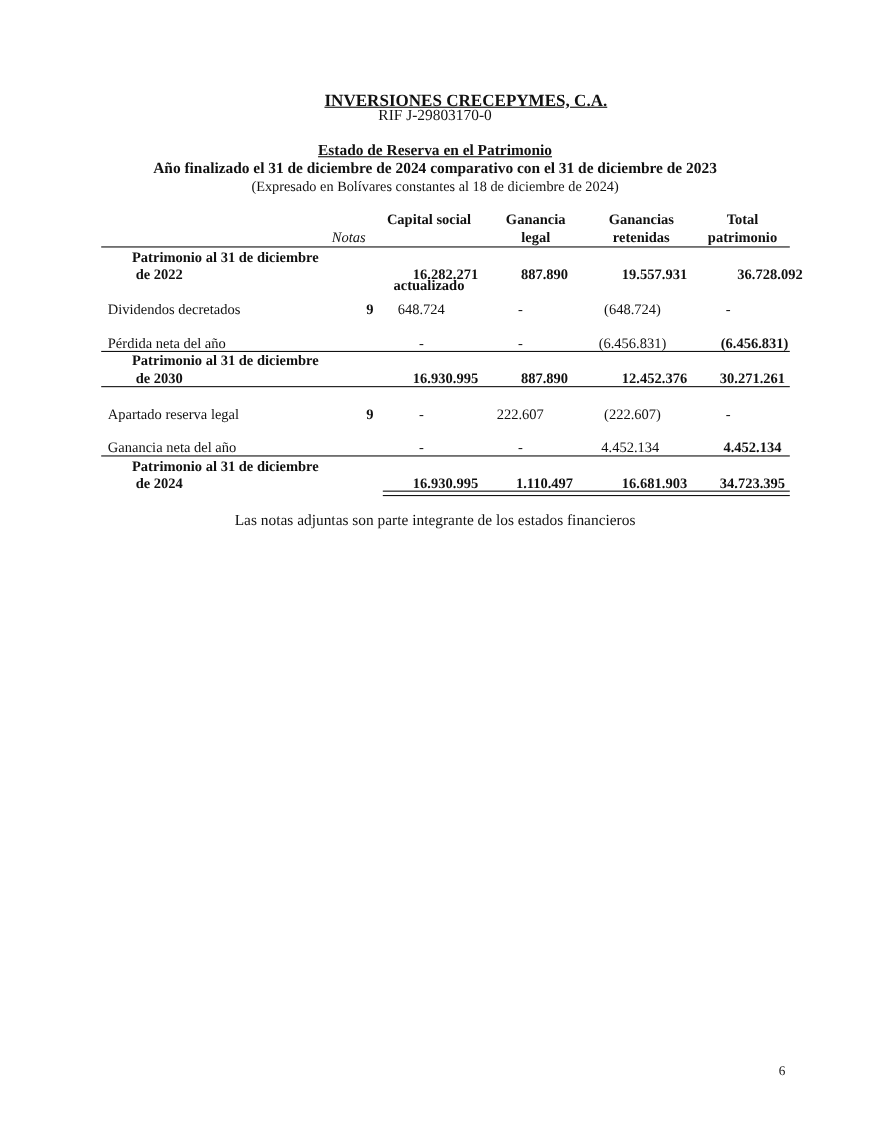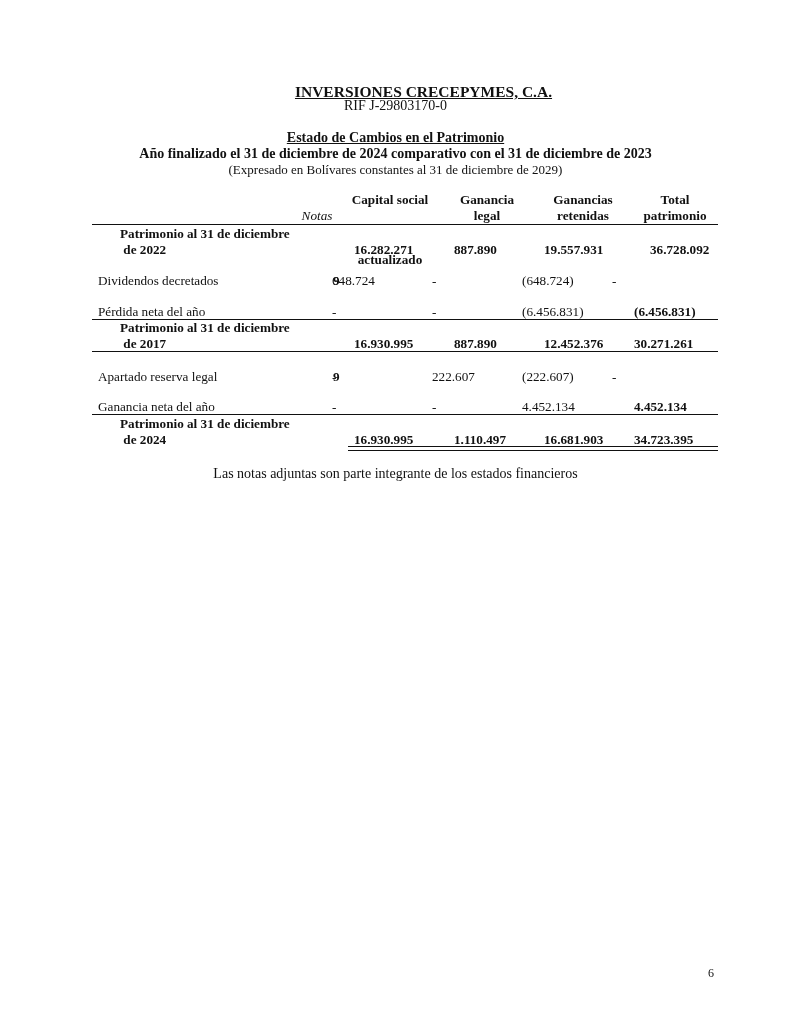--- a/index.html
+++ b/index.html
@@ -11,38 +11,38 @@
     .company { top: 83px; font-size: 15.5px; font-weight: bold; text-decoration: underline; padding-left: 28px; }
     .rif { top: 98px; font-size: 14px; }
     .stmt-title { top: 130px; font-size: 14px; font-weight: bold; text-decoration: underline; }
     .period { top: 146px; font-size: 14px; font-weight: bold; }
     .expressed { top: 162px; font-size: 13px; }
 
     .table { position: absolute; left: 92px; top: 192px; width: 626px; font-size: 13.2px; }
     .row { position: relative; width: 626px; }
     .cell { position: absolute; white-space: nowrap; }
     .hdr .cell { text-align: center; font-weight: bold; line-height: 16px; }
-    .num { text-align: left; }
+    .num { text-align: center; }
     .b { font-weight: bold; margin-left: 22px; }
     .it { font-style: italic; }
 
     .hline { position: absolute; height: 0; border-top: 1.5px solid #111; }
     .dline { position: absolute; height: 3px; border-top: 1.5px solid #111; border-bottom: 1.5px solid #111; }
 
     .footer-note { top: 466px; font-size: 14px; }
     .page-number { position: absolute; left: 708px; top: 966px; font-size: 12px; }
   </style>
 </head>
 <body>
 
 <div class="center company">INVERSIONES CRECEPYMES, C.A.</div>
 <div class="center rif">RIF J-29803170-0</div>
-<div class="center stmt-title">Estado de Cambios en el Patrimonio</div>
+<div class="center stmt-title">Estado de Reserva en el Patrimonio</div>
 <div class="center period">Año finalizado el 31 de diciembre de 2024 comparativo con el 31 de diciembre de 2023</div>
-<div class="center expressed">(Expresado en Bolívares constantes al 31 de diciembre de 2029)</div>
+<div class="center expressed">(Expresado en Bolívares constantes al 18 de diciembre de 2024)</div>
 
 <div class="table">
 
   <div class="row hdr" style="height:32px;">
     <div class="cell it" style="left:200px; top:16px; width:50px; font-weight:normal;">Notas</div>
     <div class="cell" style="left:248px; top:0; width:100px;">Capital social</div>
     <div class="cell" style="left:248px; top:16px; width:100px;margin-top:44px;">actualizado</div>
     <div class="cell" style="left:355px; top:0; width:80px;">Ganancia</div>
     <div class="cell" style="left:355px; top:16px; width:80px;">legal</div>
     <div class="cell" style="left:446px; top:0; width:90px;">Ganancias</div>
@@ -74,21 +74,21 @@
     <div class="cell" style="left:6px; top:0;">Pérdida neta del año</div>
     <div class="cell num" style="left:240px; width:102px; top:0;">-</div>
     <div class="cell num" style="left:340px; width:82px; top:0;">-</div>
     <div class="cell num" style="left:430px; width:106px; top:0;">(6.456.831)</div>
     <div class="cell num b" style="left:520px; width:104px; top:0;">(6.456.831)</div>
   </div>
   <div class="hline" style="left:0; width:626px; top:127px;"></div>
 
   <div class="row" style="position:absolute; top:128px; height:32px;">
     <div class="cell b" style="left:6px; top:0;">Patrimonio al 31 de diciembre</div>
-    <div class="cell b" style="left:6px; top:16px; white-space:pre;"> de 2017</div>
+    <div class="cell b" style="left:6px; top:16px; white-space:pre;"> de 2030</div>
     <div class="cell num b" style="left:240px; width:102px; top:16px;">16.930.995</div>
     <div class="cell num b" style="left:340px; width:82px; top:16px;">887.890</div>
     <div class="cell num b" style="left:430px; width:102px; top:16px;">12.452.376</div>
     <div class="cell num b" style="left:520px; width:100px; top:16px;">30.271.261</div>
   </div>
   <div class="hline" style="left:0; width:626px; top:159px;"></div>
 
   <div class="row" style="position:absolute; top:177px; height:18px;">
     <div class="cell" style="left:6px; top:0;">Apartado reserva legal</div>
     <div class="cell b" style="left:219px; top:0;">9</div>

